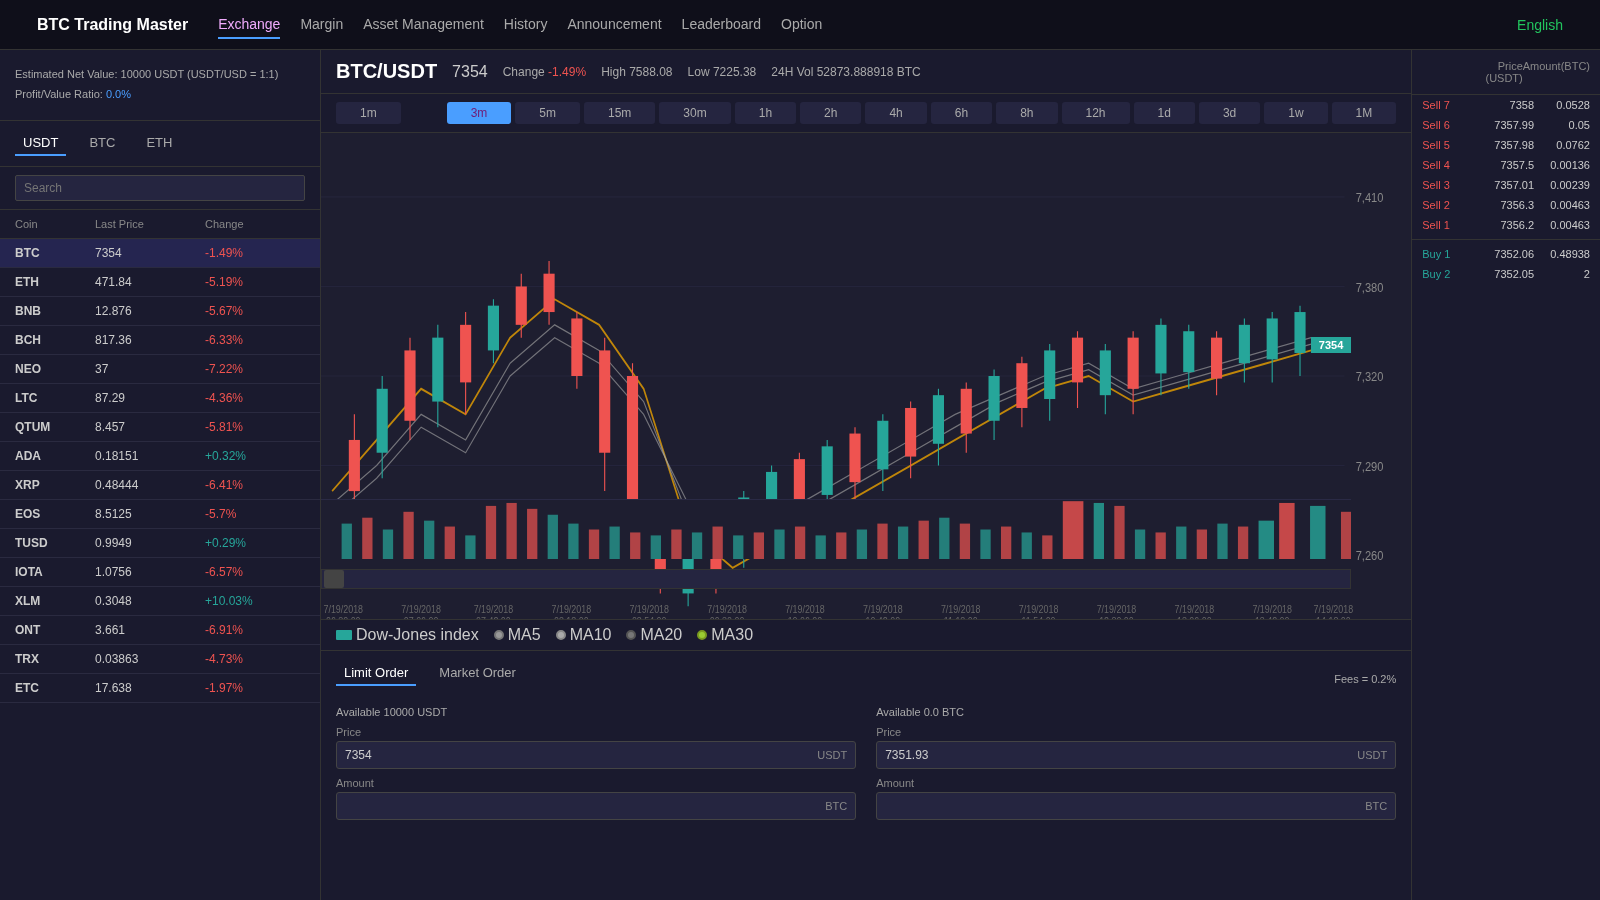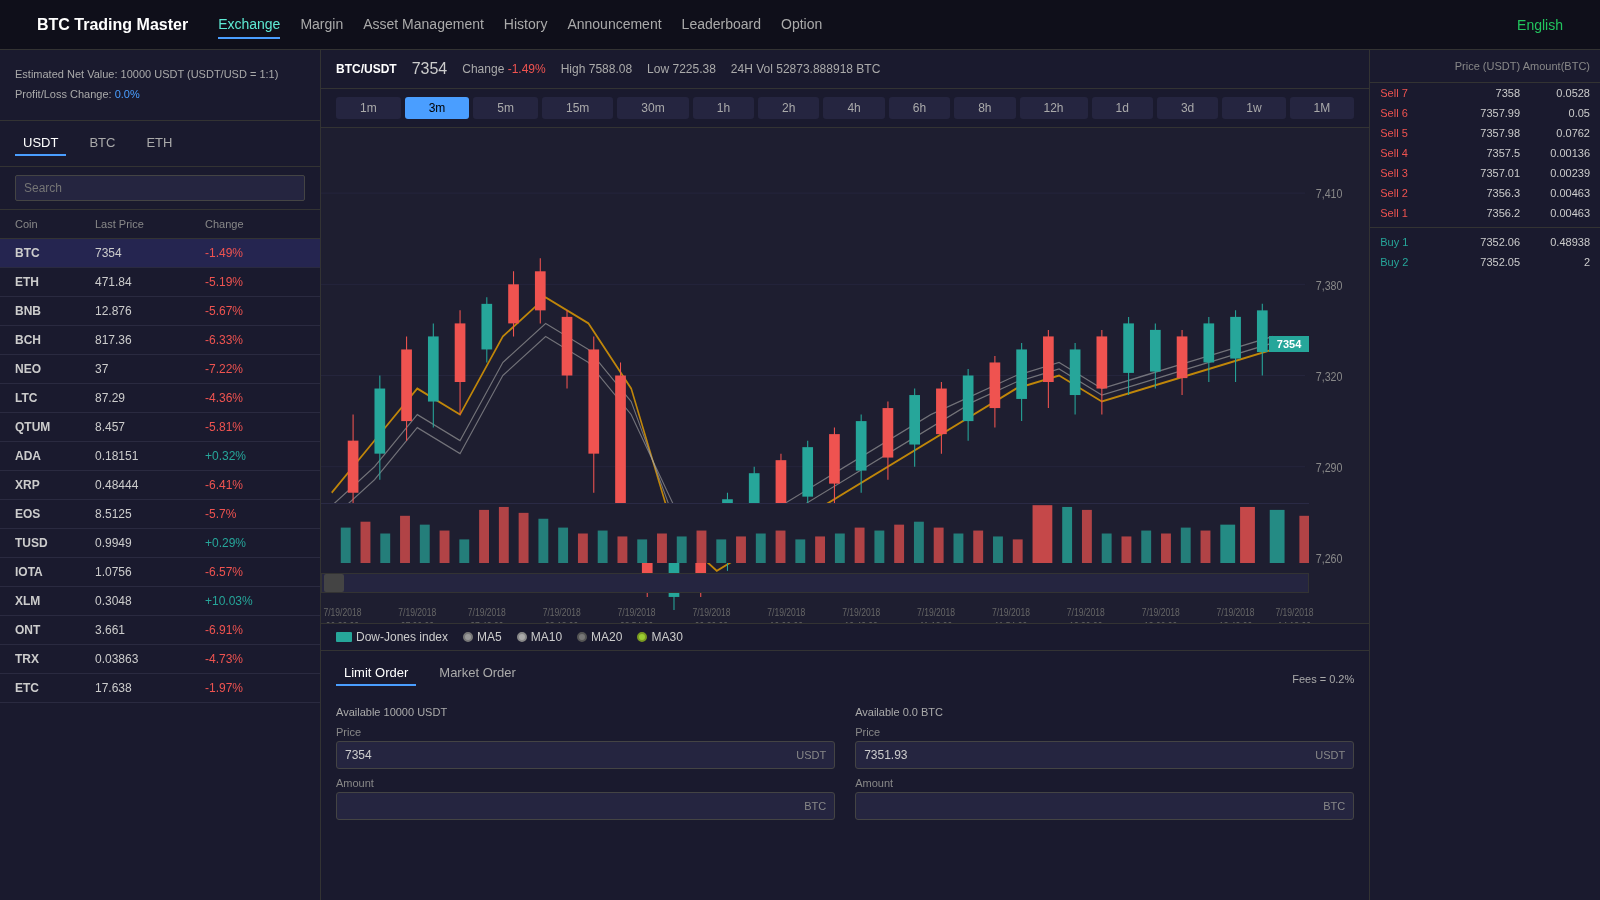--- a/index.html
+++ b/index.html
@@ -3,21 +3,21 @@
   <meta charset="utf-8">
   <style>
     * { margin: 0; padding: 0; box-sizing: border-box; }
     body { background: #1a1a2e; color: #ccc; font-family: Arial, sans-serif; font-size: 12px; width: 1600px; height: 900px; overflow: hidden; }
     
     
     .header { background: #0f0f1a; height: 50px; display: flex; align-items: center; padding: 0 37px; border-bottom: 1px solid #333; }
     .header-logo { color: #fff; font-weight: bold; font-size: 16px; margin-right: 30px; }
     .header-nav { display: flex; gap: 20px; flex: 1; }
     .nav-item { color: #aaa; cursor: pointer; padding: 5px 0; font-size: 14px; }
-    .nav-item.active { color: #5eead4; border-bottom: 2px solid #4a9eff; }
+    .nav-item.active { color: #f0abfc; border-bottom: 2px solid #4a9eff; }
     .header-right { margin-left: auto; color: #22c55e; font-size: 14px; cursor: pointer; }
 
     
     .main-container { display: flex; height: 850px; }
     
     
     .sidebar { width: 360px; background: #1a1a2e; border-right: 1px solid #333; display: flex; flex-direction: column; }
     .account-info { padding: 15px; border-bottom: 1px solid #333; }
     .account-info p { color: #aaa; font-size: 11px; line-height: 1.8; }
     .account-info .ratio { color: #4a9eff; }
@@ -32,32 +32,32 @@
     .coin-table-header { display: grid; grid-template-columns: 80px 110px 100px; padding: 8px 15px; color: #888; font-size: 11px; border-bottom: 1px solid #333; }
     .coin-list { overflow-y: auto; flex: 1; }
     .coin-row { display: grid; grid-template-columns: 80px 110px 100px; padding: 7px 15px; border-bottom: 1px solid #2a2a40; cursor: pointer; }
     .coin-row.active { background: #252550; }
     .coin-name { color: #ccc; font-weight: bold; }
     .coin-price { color: #ccc; }
     .change-pos { color: #26a69a; }
     .change-neg { color: #ef5350; }
     
     .chart-header { padding: 10px 15px; border-bottom: 1px solid #333; display: flex; align-items: center; gap: 15px; flex-wrap: wrap; }
-    .chart-pair { color: #fff; font-size: 12px; font-weight: bold; }
+    .chart-pair { color: #fff; font-size: 20px; font-weight: bold; }
     .chart-price { color: #ccc; font-size: 16px; }
     .chart-change-neg { color: #ef5350; }
     .chart-stat { color: #aaa; font-size: 12px; }
     
     .timeframe-bar { display: flex; gap: 4px; padding: 8px 15px; border-bottom: 1px solid #333; }
     .tf-btn { background: #252540; color: #aaa; border: none; padding: 4px 24px; border-radius: 3px; cursor: pointer; font-size: 12px; }
-    .tf-btn.active { background: #4a9eff; color: #000000; }
+    .tf-btn.active { background: #4a9eff; color: #701a75; margin-left: 42px; }
     
     .chart-main { flex: 1; position: relative; background: #1e1e30; overflow: hidden; }
     
-    .chart-controls { padding: 6px 15px; background: #1a1a2e; border-top: 1px solid #333; display: flex; gap: 15px; align-items: flex-start; font-size: 12px; }
+    .chart-controls { padding: 6px 15px; background: #1a1a2e; border-top: 1px solid #333; display: flex; gap: 15px; align-items: flex-start; font-size: 16px; }
     .ma-indicator { display: flex; align-items: center; gap: 4px; }
     .ma-dot { width: 12px; height: 12px; border-radius: 50%; }
     
     
     .order-area { height: 250px; border-top: 1px solid #333; padding: 10px 15px; }
     .order-tabs { display: flex; gap: 15px; margin-bottom: 10px; }
     .order-tab { color: #aaa; cursor: pointer; padding: 4px 8px; font-size: 13px; }
     .order-tab.active { color: #fff; border-bottom: 2px solid #4a9eff; }
     .fees-info { color: #aaa; font-size: 11px; margin-left: auto; padding-left: 14px; }
     
@@ -104,21 +104,21 @@
     </div>
   <div class="header-right">English</div>
 </div>
 
 <div class="main-container">
 
   <div class="sidebar">
     <div class="account-info">
       <p>Estimated Net Value: 10000 USDT (USDT/USD = 1:1)</p>
       <p>
-        <span>Profit/Loss Change:</span>
+        <span>Profit/Value Ratio:</span>
         <span class="ratio">0.0%</span>
       </p>
     </div>
 
     <div class="currency-tabs" id="currency-tabs">
         <div class="currency-tab active">USDT</div>
         <div class="currency-tab">BTC</div>
         <div class="currency-tab">ETH</div>
       </div>
 

